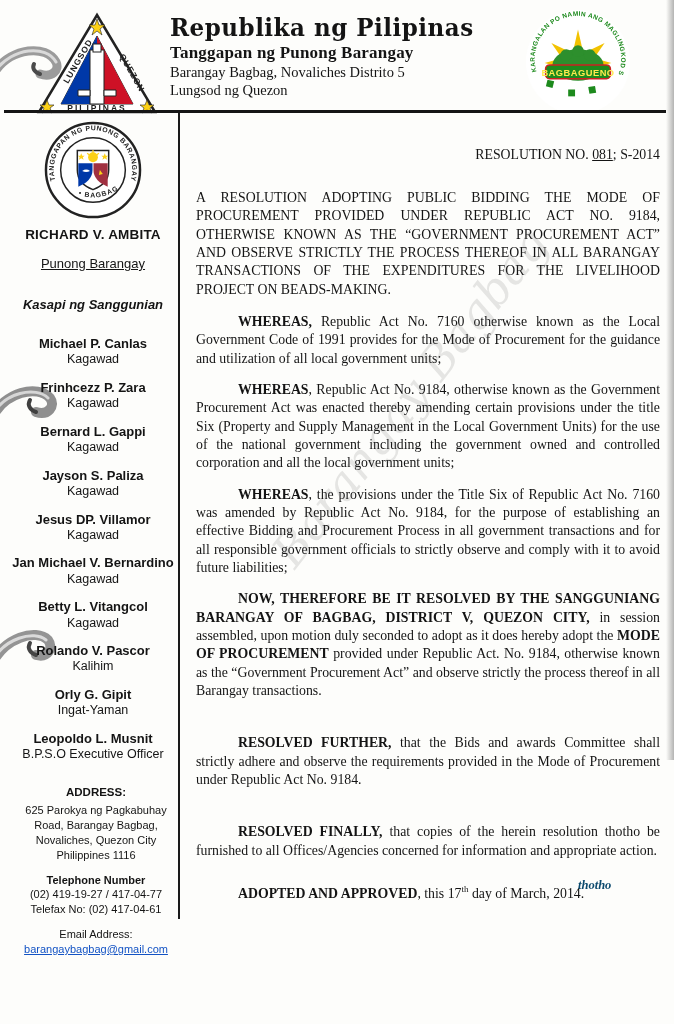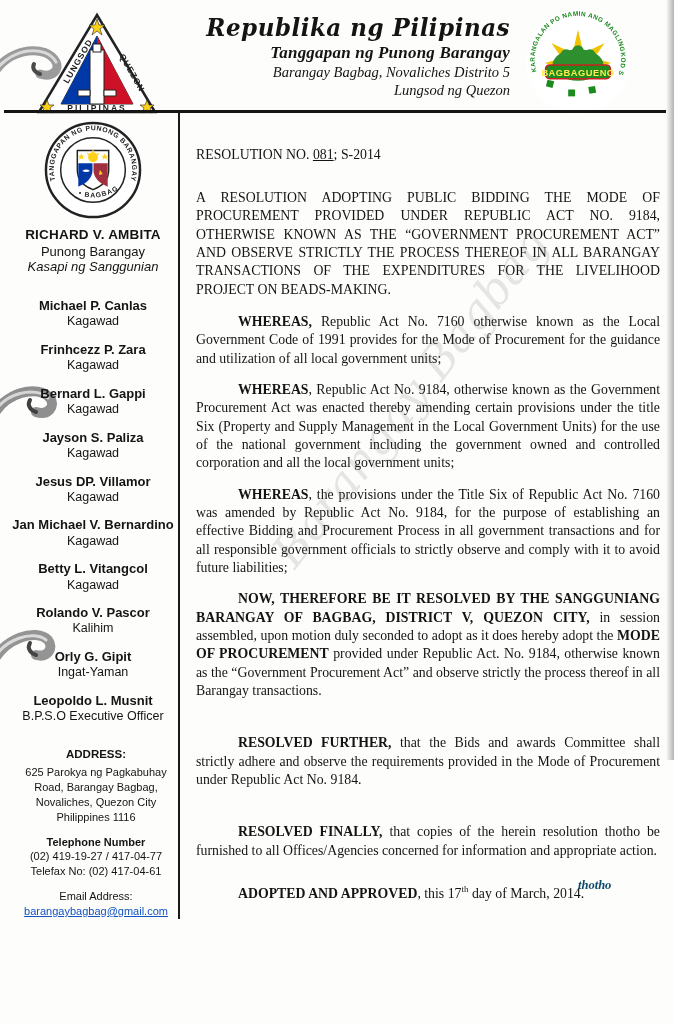--- a/index.html
+++ b/index.html
@@ -5,48 +5,48 @@
   html,body{margin:0;padding:0;background:#e9e7e4;}
   .page{
     position:relative;width:674px;height:1024px;margin:0 auto;
     background:#fdfdfb;overflow:hidden;
     font-family:"Liberation Serif", serif;color:#141414;
   }
   .page-edge{position:absolute;right:0;top:0;width:8px;height:760px;
     background:linear-gradient(to right, rgba(0,0,0,0), rgba(90,90,90,.45));}
   
   .hdr{position:absolute;left:0;top:6px;width:674px;height:104px;}
-  .hdr-center{position:absolute;left:170px;top:8px;width:340px;text-align:right;font-style:italic;}
+  .hdr-center{position:absolute;left:170px;top:8px;width:340px;text-align:left;}
   .h-republic{font-family:"DejaVu Serif", serif;font-weight:bold;font-size:23px;
     letter-spacing:.5px;transform:scaleY(1.05);}
   .h-office{font-weight:bold;font-size:17px;margin-top:2px;letter-spacing:.2px;}
   .h-addr{font-size:14.5px;margin-top:1px;}
   .seal-left{position:absolute;left:34px;top:6px;}
   .seal-right{position:absolute;left:524px;top:2px;}
   
   .rule{position:absolute;left:4px;top:110px;width:662px;height:3px;background:#151515;}
   .aside{position:absolute;left:8px;top:113px;width:170px;height:806px;
     border-right:2.5px solid #1a1a1a;
     font-family:"Liberation Sans", sans-serif;text-align:center;}
   .office-seal{margin-top:8px;}
   .cap-name{font-weight:bold;font-size:13.5px;margin-top:4px;letter-spacing:.2px;}
-  .cap-title{font-size:13px;margin-top:2px;}
-  .council-head{font-weight:normal;font-style:italic;font-size:13px;}
+  .cap-title{font-size:13px;margin-top:14px;text-decoration:underline;}
+  .council-head{font-weight:bold;font-style:italic;font-size:13px;margin-top:26px;}
   .council{display:flex;flex-direction:column;gap:12px;margin-top:24px;}
   .m-name{font-weight:bold;font-size:13px;line-height:1.25;}
   .m-title{font-size:12.5px;line-height:1.25;}
   .addr-block{text-align:center;margin:22px 6px 0 12px;font-size:11px;line-height:1.35;}
   .addr-label{font-weight:bold;font-size:11.5px;}
   .addr-text{margin-top:3px;}
   .tel-label{font-weight:bold;margin-top:10px;}
   .email-label{margin-top:10px;}
   .email-link{color:#1353c4;text-decoration:underline;word-break:break-all;}
   
   .main{position:absolute;left:196px;top:113px;width:464px;}
-  .res-no{ text-align:left;font-size:13.8px;margin-top:34px;}
+  .res-no{ text-align:right;font-size:13.8px;margin-top:34px;}
   .res-no .num{text-decoration:underline;}
   .res-title{font-size:13.8px;line-height:1.33;text-align:justify;margin-top:26px;}
   .paras p{font-size:13.8px;line-height:1.33;text-align:justify;
     text-indent:42px;margin:13px 0 0 0;}
   .paras p.gap-lg{margin-top:34px;}
   .paras p.gap-md{margin-top:24px;}
   .bold{font-weight:bold;}
   sup{font-size:9px;}
   .footer-mark{position:absolute;left:578px;top:878px;
     font-weight:bold;font-style:italic;font-size:12.5px;color:#0c4a6e;}

